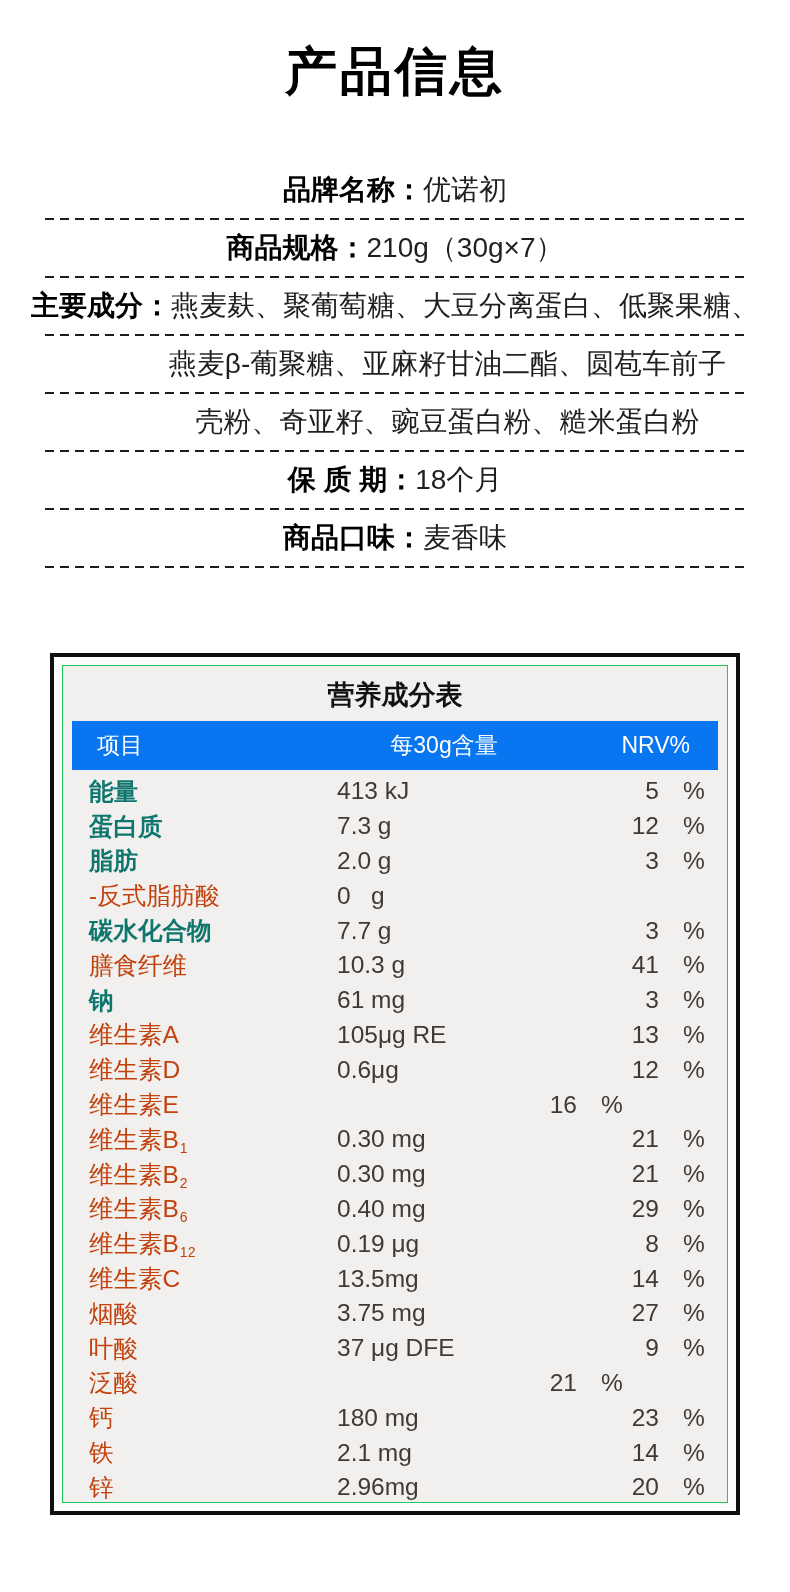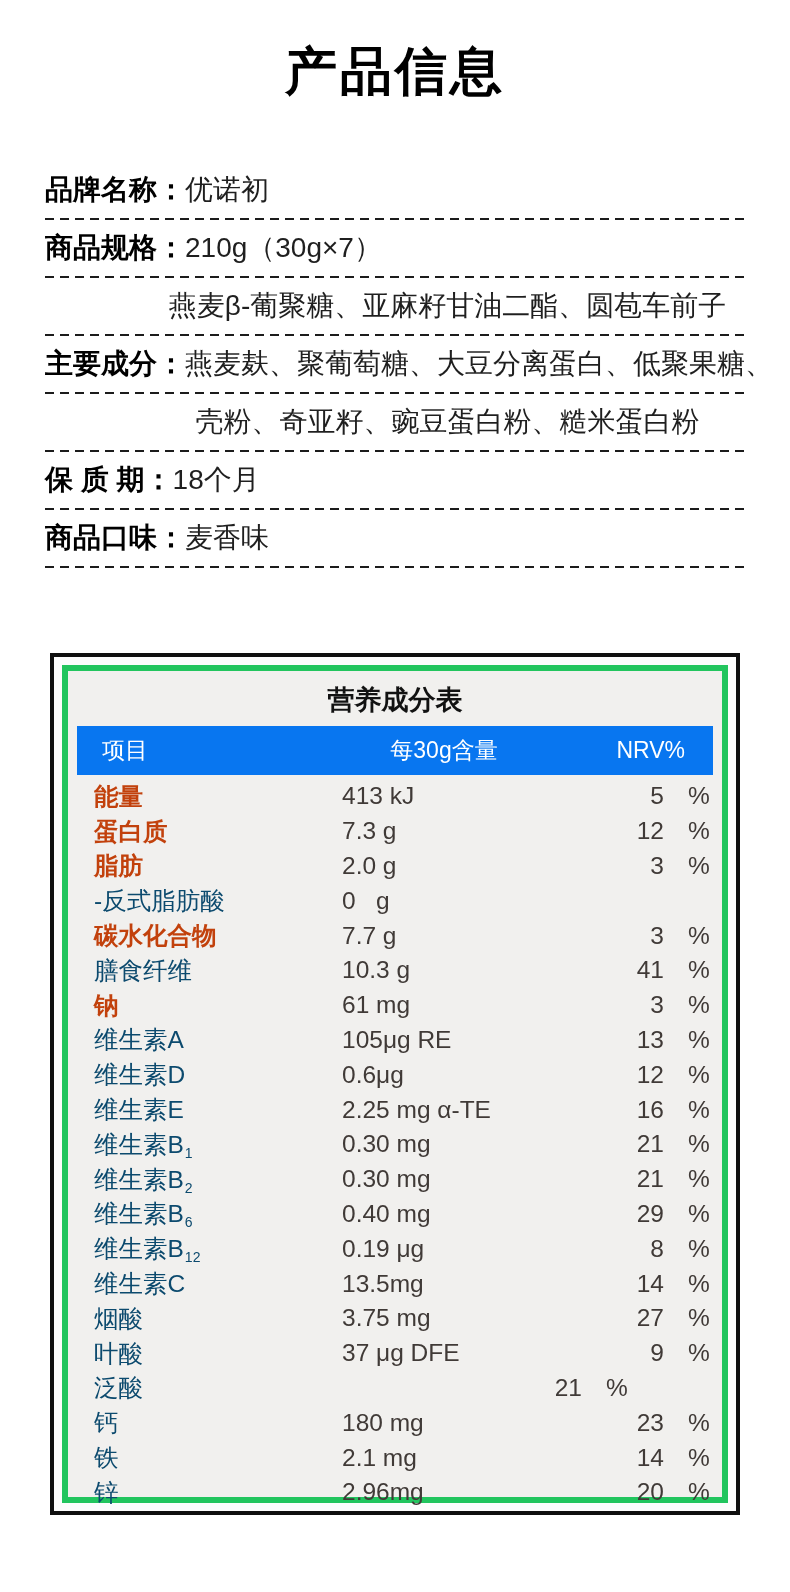--- a/index.html
+++ b/index.html
@@ -23,20 +23,21 @@
   
   .info{margin:60px 45px 0;}
   .info-row{padding:0;}
   .info-line{
     display:flex;
     align-items:baseline;
     line-height:36px;
     padding:10px 0;
     font-size:28px;
     white-space:nowrap;
+    justify-content:center;
   }
   .info-label{
     font-weight:bold;
     color:#000;
     flex:none;
   }
   .info-value{color:#1f1f1f;}
   .info-row.center .info-line{
     justify-content:center;
     padding-left:105px;
@@ -51,21 +52,21 @@
     width:690px;
     height:862px;
     box-sizing:border-box;
     border:4px solid #0f0f0f;
     background:#fdfdfd;
     padding:8px;
   }
   .nt-inner{
     box-sizing:border-box;
     height:100%;
-    border:6px solid #22c55e;
+    border:1px solid #22c55e;
     background:#f1f0ee;
     padding:0 4px;
   }
   .nt-title{
     margin-top:13px;
     text-align:center;
     font-size:27px;
     line-height:33px;
     font-weight:bold;
     color:#121212;
@@ -85,22 +86,22 @@
   .nt-rows{margin-top:4px;}
   .nt-row{
     display:grid;
     grid-template-columns:248px 240px 82px 60px;
     align-items:center;
     height:34.8px;
     padding-left:22px;
     font-size:24.5px;
     color:#403a37;
   }
-  .n-name{color:#0c4a6e;}
-  .nt-row.bold .n-name{font-weight:bold;color:#c2410c;}
+  .n-name{color:#c2410c;}
+  .nt-row.bold .n-name{font-weight:bold;color:#0f766e;}
   .n-sub{font-size:14px;vertical-align:-5px;margin-left:1px;}
   .n-value{white-space:pre;}
   .n-nrv{text-align:right;}
   .n-pct{padding-left:24px;}
 </style>
 </head>
 <body>
 
 <div class="page">
 
@@ -114,31 +115,31 @@
         </div>
         <div class="info-sep"></div>
       </div>
       <div class="info-row label">
         <div class="info-line">
           <span class="info-label">商品规格：</span>
           <span class="info-value">210g（30g×7）</span>
         </div>
         <div class="info-sep"></div>
       </div>
+      <div class="info-row label">
+        <div class="info-line">
+          <span class="info-label">主要成分：</span>
+          <span class="info-value">燕麦麸、聚葡萄糖、大豆分离蛋白、低聚果糖、</span>
+        </div>
+        <div class="info-sep"></div>
+      </div>
       <div class="info-row center">
         <div class="info-line">
           <span class="info-label"></span>
           <span class="info-value">燕麦β-葡聚糖、亚麻籽甘油二酯、圆苞车前子</span>
-        </div>
-        <div class="info-sep"></div>
-      </div>
-      <div class="info-row label">
-        <div class="info-line">
-          <span class="info-label">主要成分：</span>
-          <span class="info-value">燕麦麸、聚葡萄糖、大豆分离蛋白、低聚果糖、</span>
         </div>
         <div class="info-sep"></div>
       </div>
       <div class="info-row center">
         <div class="info-line">
           <span class="info-label"></span>
           <span class="info-value">壳粉、奇亚籽、豌豆蛋白粉、糙米蛋白粉</span>
         </div>
         <div class="info-sep"></div>
       </div>
@@ -216,21 +217,20 @@
             <span class="n-pct">%</span>
           </div>
           <div class="nt-row">
             <span class="n-name"><span>维生素D</span><span class="n-sub"></span></span>
             <span class="n-value">0.6μg</span>
             <span class="n-nrv">12</span>
             <span class="n-pct">%</span>
           </div>
           <div class="nt-row">
             <span class="n-name"><span>维生素E</span><span class="n-sub"></span></span>
-            <span class="n-value">2.25 mg α-TE</span>
             <span class="n-nrv">16</span>
             <span class="n-pct">%</span>
           </div>
           <div class="nt-row">
             <span class="n-name"><span>维生素B</span><span class="n-sub">1</span></span>
             <span class="n-value">0.30 mg</span>
             <span class="n-nrv">21</span>
             <span class="n-pct">%</span>
           </div>
           <div class="nt-row">

